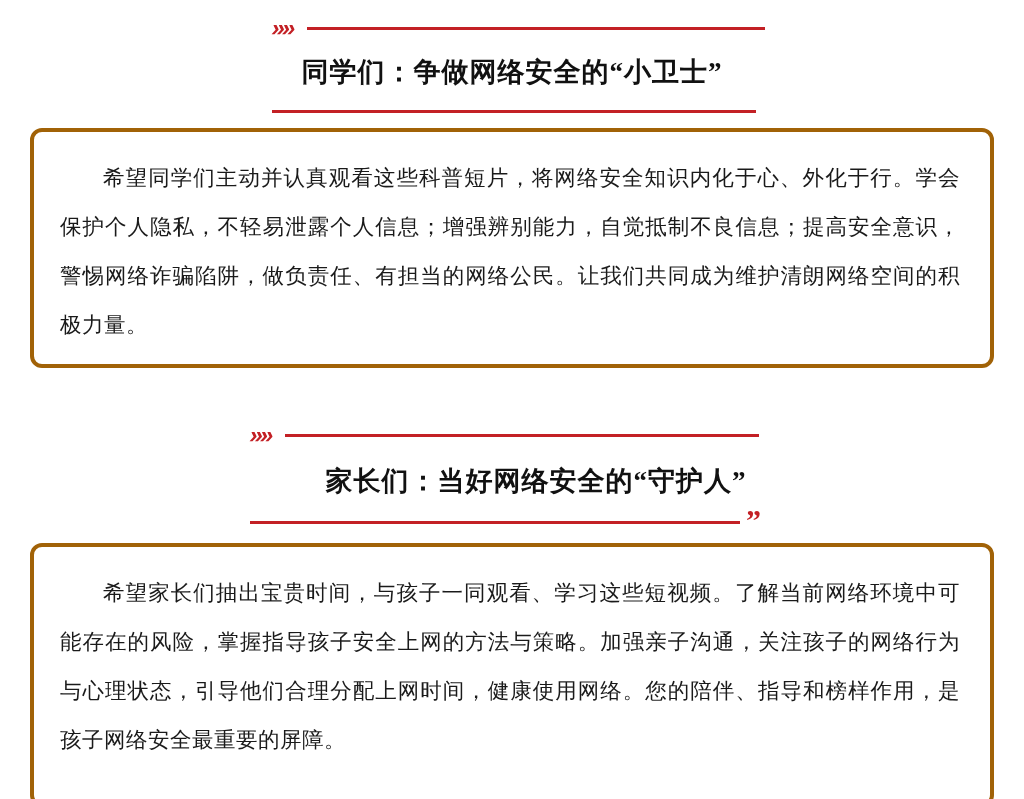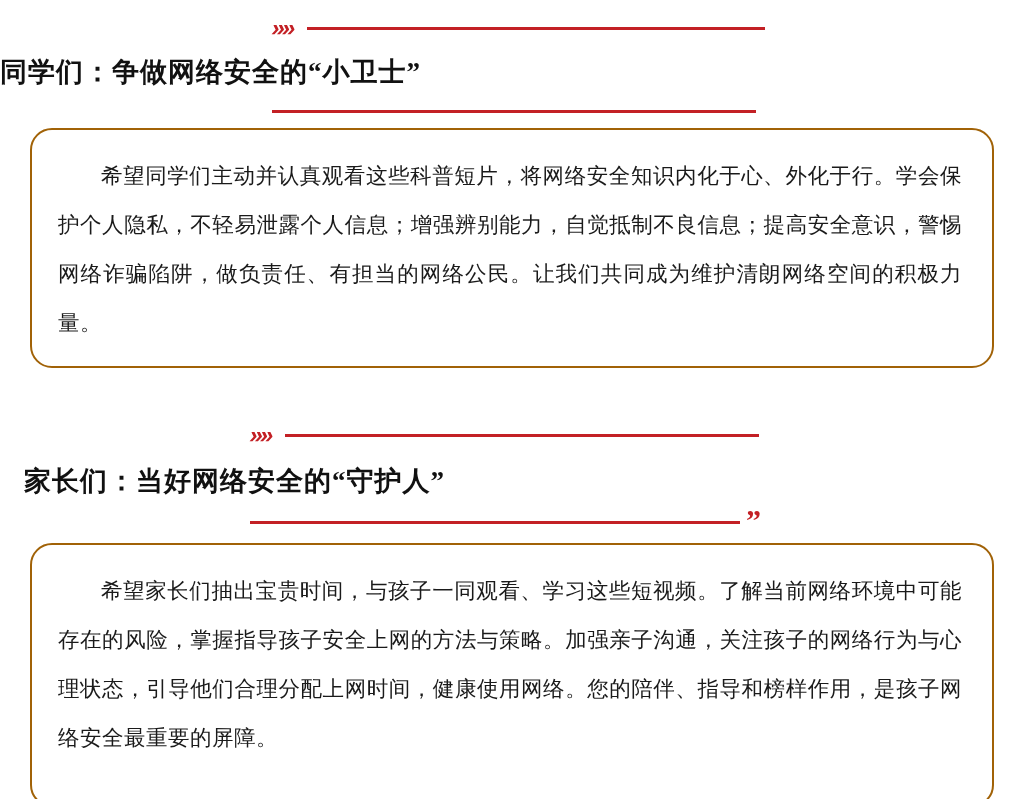--- a/index.html
+++ b/index.html
@@ -33,20 +33,21 @@
     line-height: 1;
     transform: skewX(-12deg);
     font-family: "Liberation Sans", sans-serif;
   }
   .rule-top {
     height: 3px;
     background: #c32025;
     margin-left: 14px;
   }
   .head-title {
+    text-align: center;
     font-size: 27px;
     font-weight: bold;
     color: #111111;
     letter-spacing: 1px;
     font-family: "Liberation Serif", serif;
   }
   .rule-bottom {
     height: 3px;
     background: #c32025;
   }
@@ -70,22 +71,22 @@
   #head2 .row1 { position: absolute; left: 250px; top: 6px; display: flex; align-items: center; }
   #head2 .rule-top { width: 474px; }
   #head2 .head-title { position: absolute; left: 0; top: 46px; width: 1024px; padding-left: 24px; }
   #head2 .row3 { position: absolute; left: 250px; top: 96px; display: flex; align-items: center; }
   #head2 .rule-bottom { width: 490px; }
   #head2 .quote-mark { margin-left: 6px; position: relative; top: -2px; }
 
   
   .text-box {
     position: absolute;
-    border: 2px solid #a16207;
-    border-radius: 22px;
+    border: 4px solid #a16207;
+    border-radius: 12px;
     box-sizing: border-box;
     background: #ffffff;
   }
   .text-box p {
     margin: 0;
     font-size: 21.5px;
     line-height: 49px;
     color: #1a1a1a;
     text-indent: 2em;
     text-align: justify;

